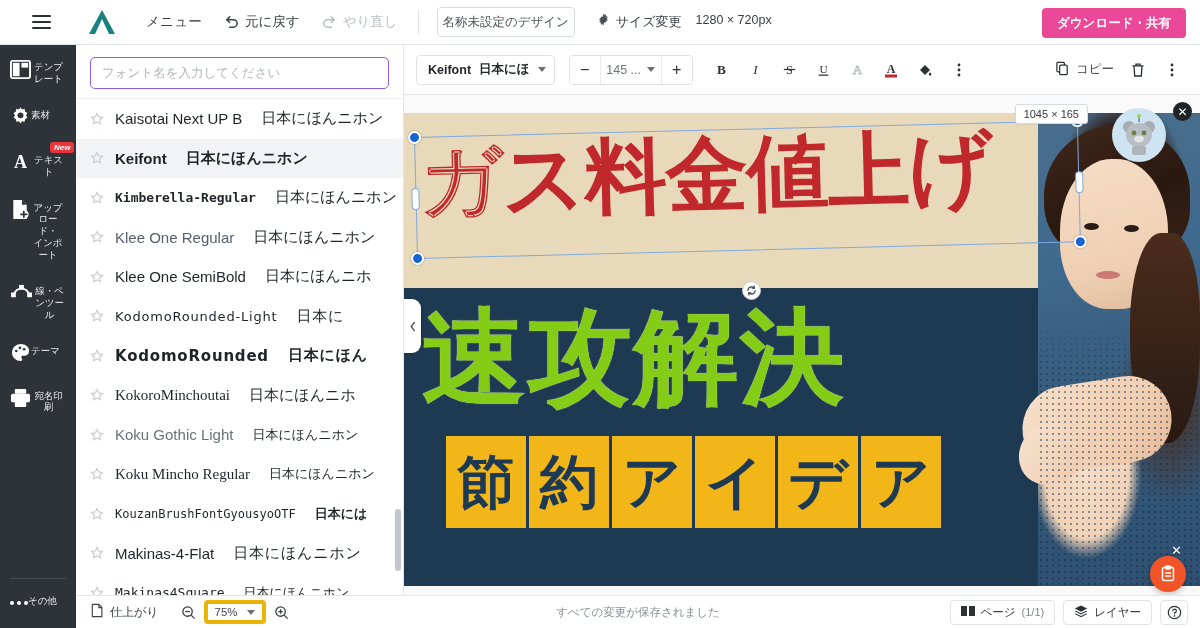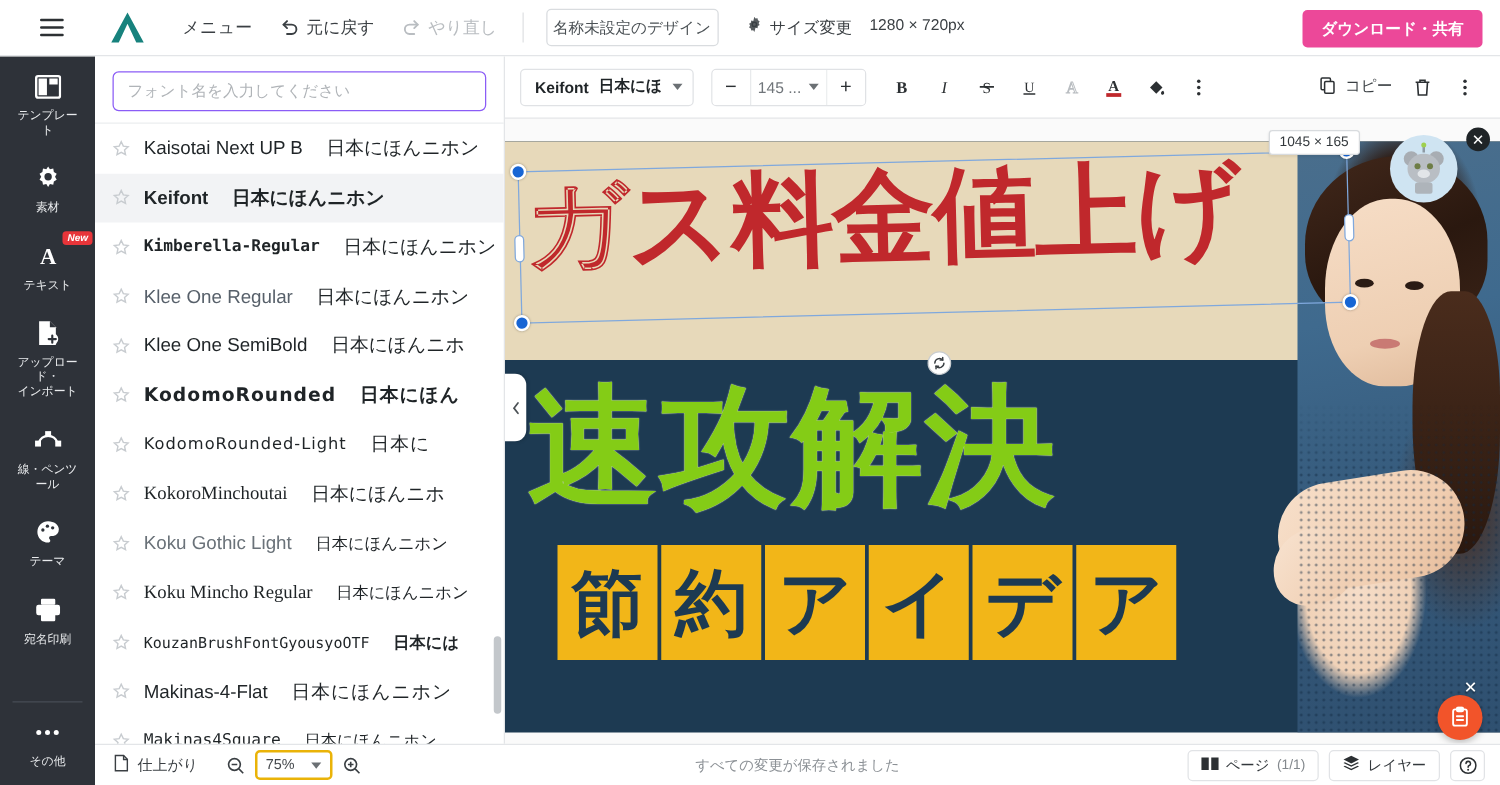--- a/index.html
+++ b/index.html
@@ -78,21 +78,21 @@
   
   .rail {
     position: absolute; top: 45px; left: 0;
     width: 76px; height: 583px;
     background: #2e3239;
     display: flex; flex-direction: column; align-items: center;
     z-index: 30;
   }
   .rail-item {
     width: 60px; padding: 11px 2px 8px;
-    display: flex; flex-direction: column; align-items: center;
+    display: flex; flex-direction: row; align-items: flex-start;
     cursor: pointer; position: relative;
   }
   .rail-ico { height: 26px; display: flex; align-items: center; justify-content: center; color: #fff; }
   .rail-ico svg { display: block; }
   .rail-lbl {
     margin-top: 5px; font-size: 9.5px; color: #e9ebed; text-align: center;
     line-height: 1.25; letter-spacing: -.01em;
   }
   .new-badge {
     position: absolute; top: 4px; left: 42px;
@@ -381,21 +381,21 @@
     display: flex; align-items: center; z-index: 35;
   }
   .bb-item {
     display: flex; align-items: center; gap: 6px;
     font-size: 12px; color: #3a3f43; cursor: pointer;
   }
   .bb-finish { margin-left: 14px; }
   .zoom-group { display: flex; align-items: center; gap: 8px; margin-left: 22px; }
   .zoom-ico { cursor: pointer; color: #3a3f43; display: flex; }
   .zoom-val {
-    width: 62px; height: 24px; border: 2px solid #eab308; border-radius: 4px;
+    width: 62px; height: 24px; border: 4px solid #eab308; border-radius: 4px;
     display: flex; align-items: center; justify-content: space-between;
     padding: 0 7px; font-size: 11.5px; color: #45494d; cursor: pointer;
   }
   .save-status {
     position: absolute; left: 0; right: 0; margin: 0 auto;
     text-align: center; font-size: 11.5px; color: #8b9095; pointer-events: none;
   }
   .bb-right { margin-left: auto; display: flex; align-items: center; gap: 8px; padding-right: 12px; padding-left: 44px; }
   .bb-btn {
     height: 25px; padding: 0 10px;
@@ -619,32 +619,32 @@
         <span class="fp-name ff-sans">Klee One SemiBold</span>
         <span class="fp-sample ff-serif">日本にほんニホ</span>
       </div>
 
       <div class="fp-row">
         <span class="fp-star">
             <svg width="14" height="14" viewBox="0 0 16 16" fill="none" stroke="#c8ccd0" stroke-width="1.3">
               <path d="M8 1.6l1.9 4 4.4.5-3.3 3 .9 4.3L8 11.3l-3.9 2.1.9-4.3-3.3-3 4.4-.5z"></path>
             </svg>
           </span>
+        <span class="fp-name ff-dejavu ls-m sz-sm">KodomoRounded-Light</span>
+        <span class="fp-sample ff-dejavu ls-m">日本に</span>
+      </div>
+
+      <div class="fp-row">
+        <span class="fp-star">
+            <svg width="14" height="14" viewBox="0 0 16 16" fill="none" stroke="#c8ccd0" stroke-width="1.3">
+              <path d="M8 1.6l1.9 4 4.4.5-3.3 3 .9 4.3L8 11.3l-3.9 2.1.9-4.3-3.3-3 4.4-.5z"></path>
+            </svg>
+          </span>
         <span class="fp-name ff-dejavu ls-m" style="font-weight:bold">KodomoRounded</span>
         <span class="fp-sample ff-dejavu ls-m" style="font-weight:bold">日本にほん</span>
-      </div>
-
-      <div class="fp-row">
-        <span class="fp-star">
-            <svg width="14" height="14" viewBox="0 0 16 16" fill="none" stroke="#c8ccd0" stroke-width="1.3">
-              <path d="M8 1.6l1.9 4 4.4.5-3.3 3 .9 4.3L8 11.3l-3.9 2.1.9-4.3-3.3-3 4.4-.5z"></path>
-            </svg>
-          </span>
-        <span class="fp-name ff-dejavu ls-m sz-sm">KodomoRounded-Light</span>
-        <span class="fp-sample ff-dejavu ls-m">日本に</span>
       </div>
 
       <div class="fp-row">
         <span class="fp-star">
             <svg width="14" height="14" viewBox="0 0 16 16" fill="none" stroke="#c8ccd0" stroke-width="1.3">
               <path d="M8 1.6l1.9 4 4.4.5-3.3 3 .9 4.3L8 11.3l-3.9 2.1.9-4.3-3.3-3 4.4-.5z"></path>
             </svg>
           </span>
         <span class="fp-name ff-serif">KokoroMinchoutai</span>
         <span class="fp-sample ff-serif">日本にほんニホ</span>

